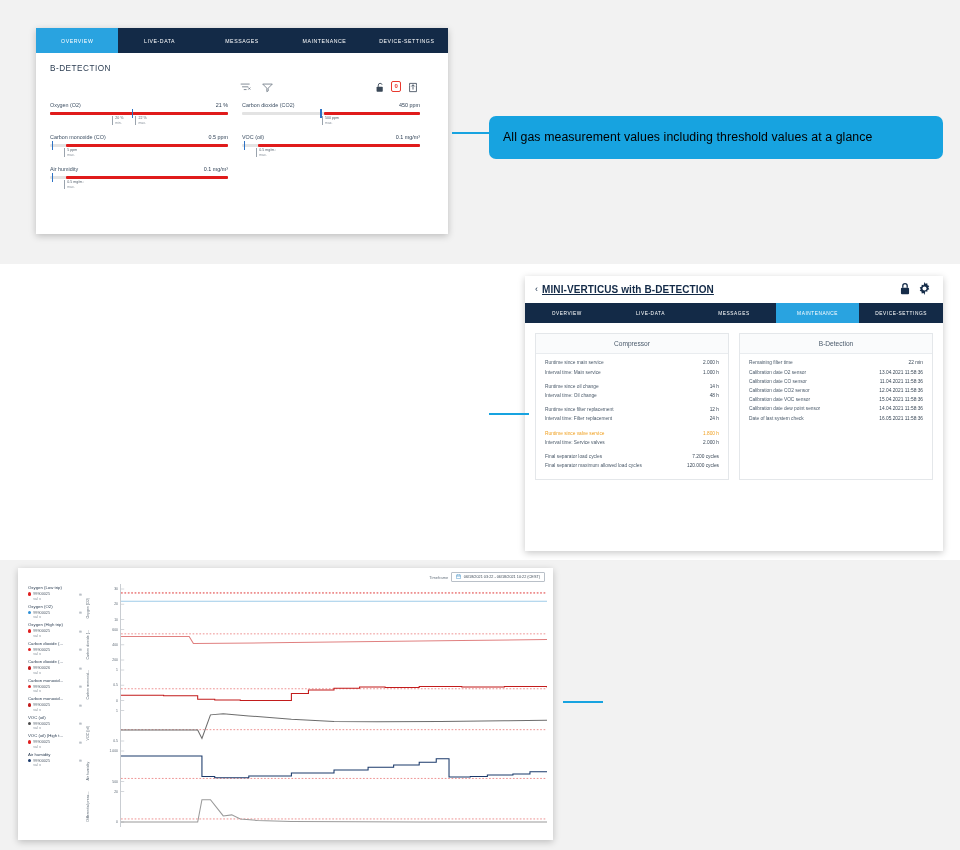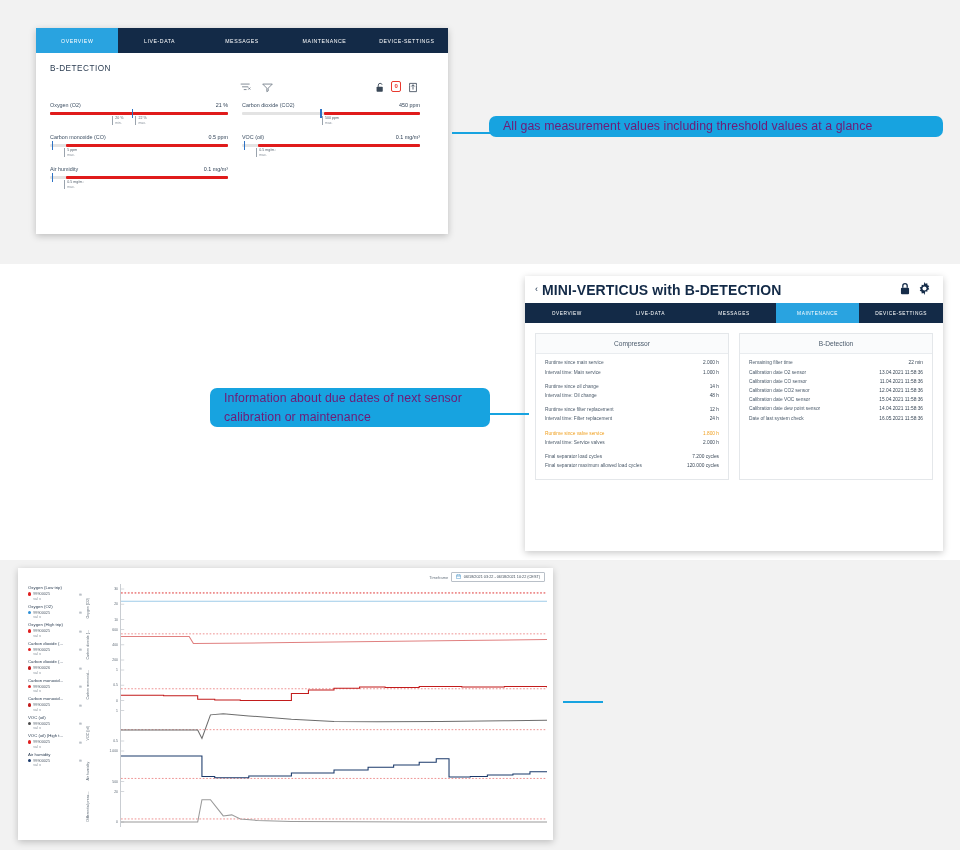--- a/index.html
+++ b/index.html
@@ -62,21 +62,21 @@
   .tick b { display: block; font-size: 3.6px; font-weight: normal; color: #56616d; line-height: 4.6px; }
   .tick i { display: block; font-size: 3.4px; font-style: normal; color: #8a939d; line-height: 4.2px; }
 
   
   #panel-maint { left: 525px; top: 276px; width: 418px; height: 275px; }
   .m-head {
     height: 27px; display: flex; align-items: center;
     padding: 0 12px 0 10px; background: #fff;
   }
   .m-back { font-size: 9px; color: #132a47; margin-right: 4px; line-height: 1; }
-  .m-title { font-size: 14px; color: #132a47; font-weight: bold; letter-spacing: .1px; flex: 1; }
+  .m-title { font-size: 10px; color: #132a47; font-weight: bold; letter-spacing: .1px; flex: 1; text-decoration: underline; }
   .m-head .hicons { display: flex; gap: 7px; align-items: center; }
   #panel-maint .tabbar { height: 20px; }
   #panel-maint .tab { font-size: 4.8px; }
   .m-body { display: flex; gap: 10px; padding: 10px 10px 0 10px; }
   .sub {
     flex: 1; border: 1px solid #e4e7ea; background: #fff;
   }
   .sub-h {
     text-align: center; font-size: 6.6px; color: #4a5a6b;
     padding: 6px 0; background: #fafbfc; border-bottom: 1px solid #e9ecef;
@@ -112,22 +112,22 @@
     writing-mode: vertical-rl; transform: rotate(180deg); white-space: nowrap;
   }
   .ticks2 { width: 20px; position: relative; }
   .tk { position: absolute; right: 2px; font-size: 3.4px; color: #5c6874; }
   .plot { flex: 1; position: relative; border-left: .6px solid #c9cdd2; background: #fff; margin-right: 6px; }
   .plot svg { display: block; width: 100%; height: 100%; }
 
   
   .callout {
     position: absolute; background: #17a3e0; border-radius: 7px;
-    color: #701a75; font-size: 12.3px; line-height: 18.5px;
-    padding: 1px 14px; letter-spacing: .1px;
+    color: #000000; font-size: 12.3px; line-height: 18.5px;
+    padding: 12px 14px; letter-spacing: .1px;
   }
   .leader { position: absolute; background: #17a3e0; height: 1.6px; }
 </style>
 </head>
 <body>
 
 <div class="page">
 
   <div class="band band-1"></div>
   <div class="band band-2"></div>
@@ -370,21 +370,20 @@
             <div class="row">
               <span class="k">Date of last system check</span>
               <span class="v">16.05.2021 11:58:36</span>
             </div>
           </div>
       </div>
     </div>
   </div>
 
   <div class="leader" style="left:489px; top:413px; width:40px;"></div>
-  <div class="callout" style="left:210px; top:388px; width:280px;">Information about due dates of next sensor calibration or maintenance</div>
 
   <div class="card" id="panel-chart">
     <div class="c-top">
       <span class="tf-label">Timeframe</span>
       <span class="tf-box">
         <span>
           <svg width="5" height="5" viewBox="0 0 14 14" fill="none" stroke="#3c8dc4" stroke-width="1.4">
             <rect x="1" y="2.5" width="12" height="10.5" rx="1"></rect>
               <path d="M1 6h12M4.5 1v3M9.5 1v3"></path>
           </svg>

